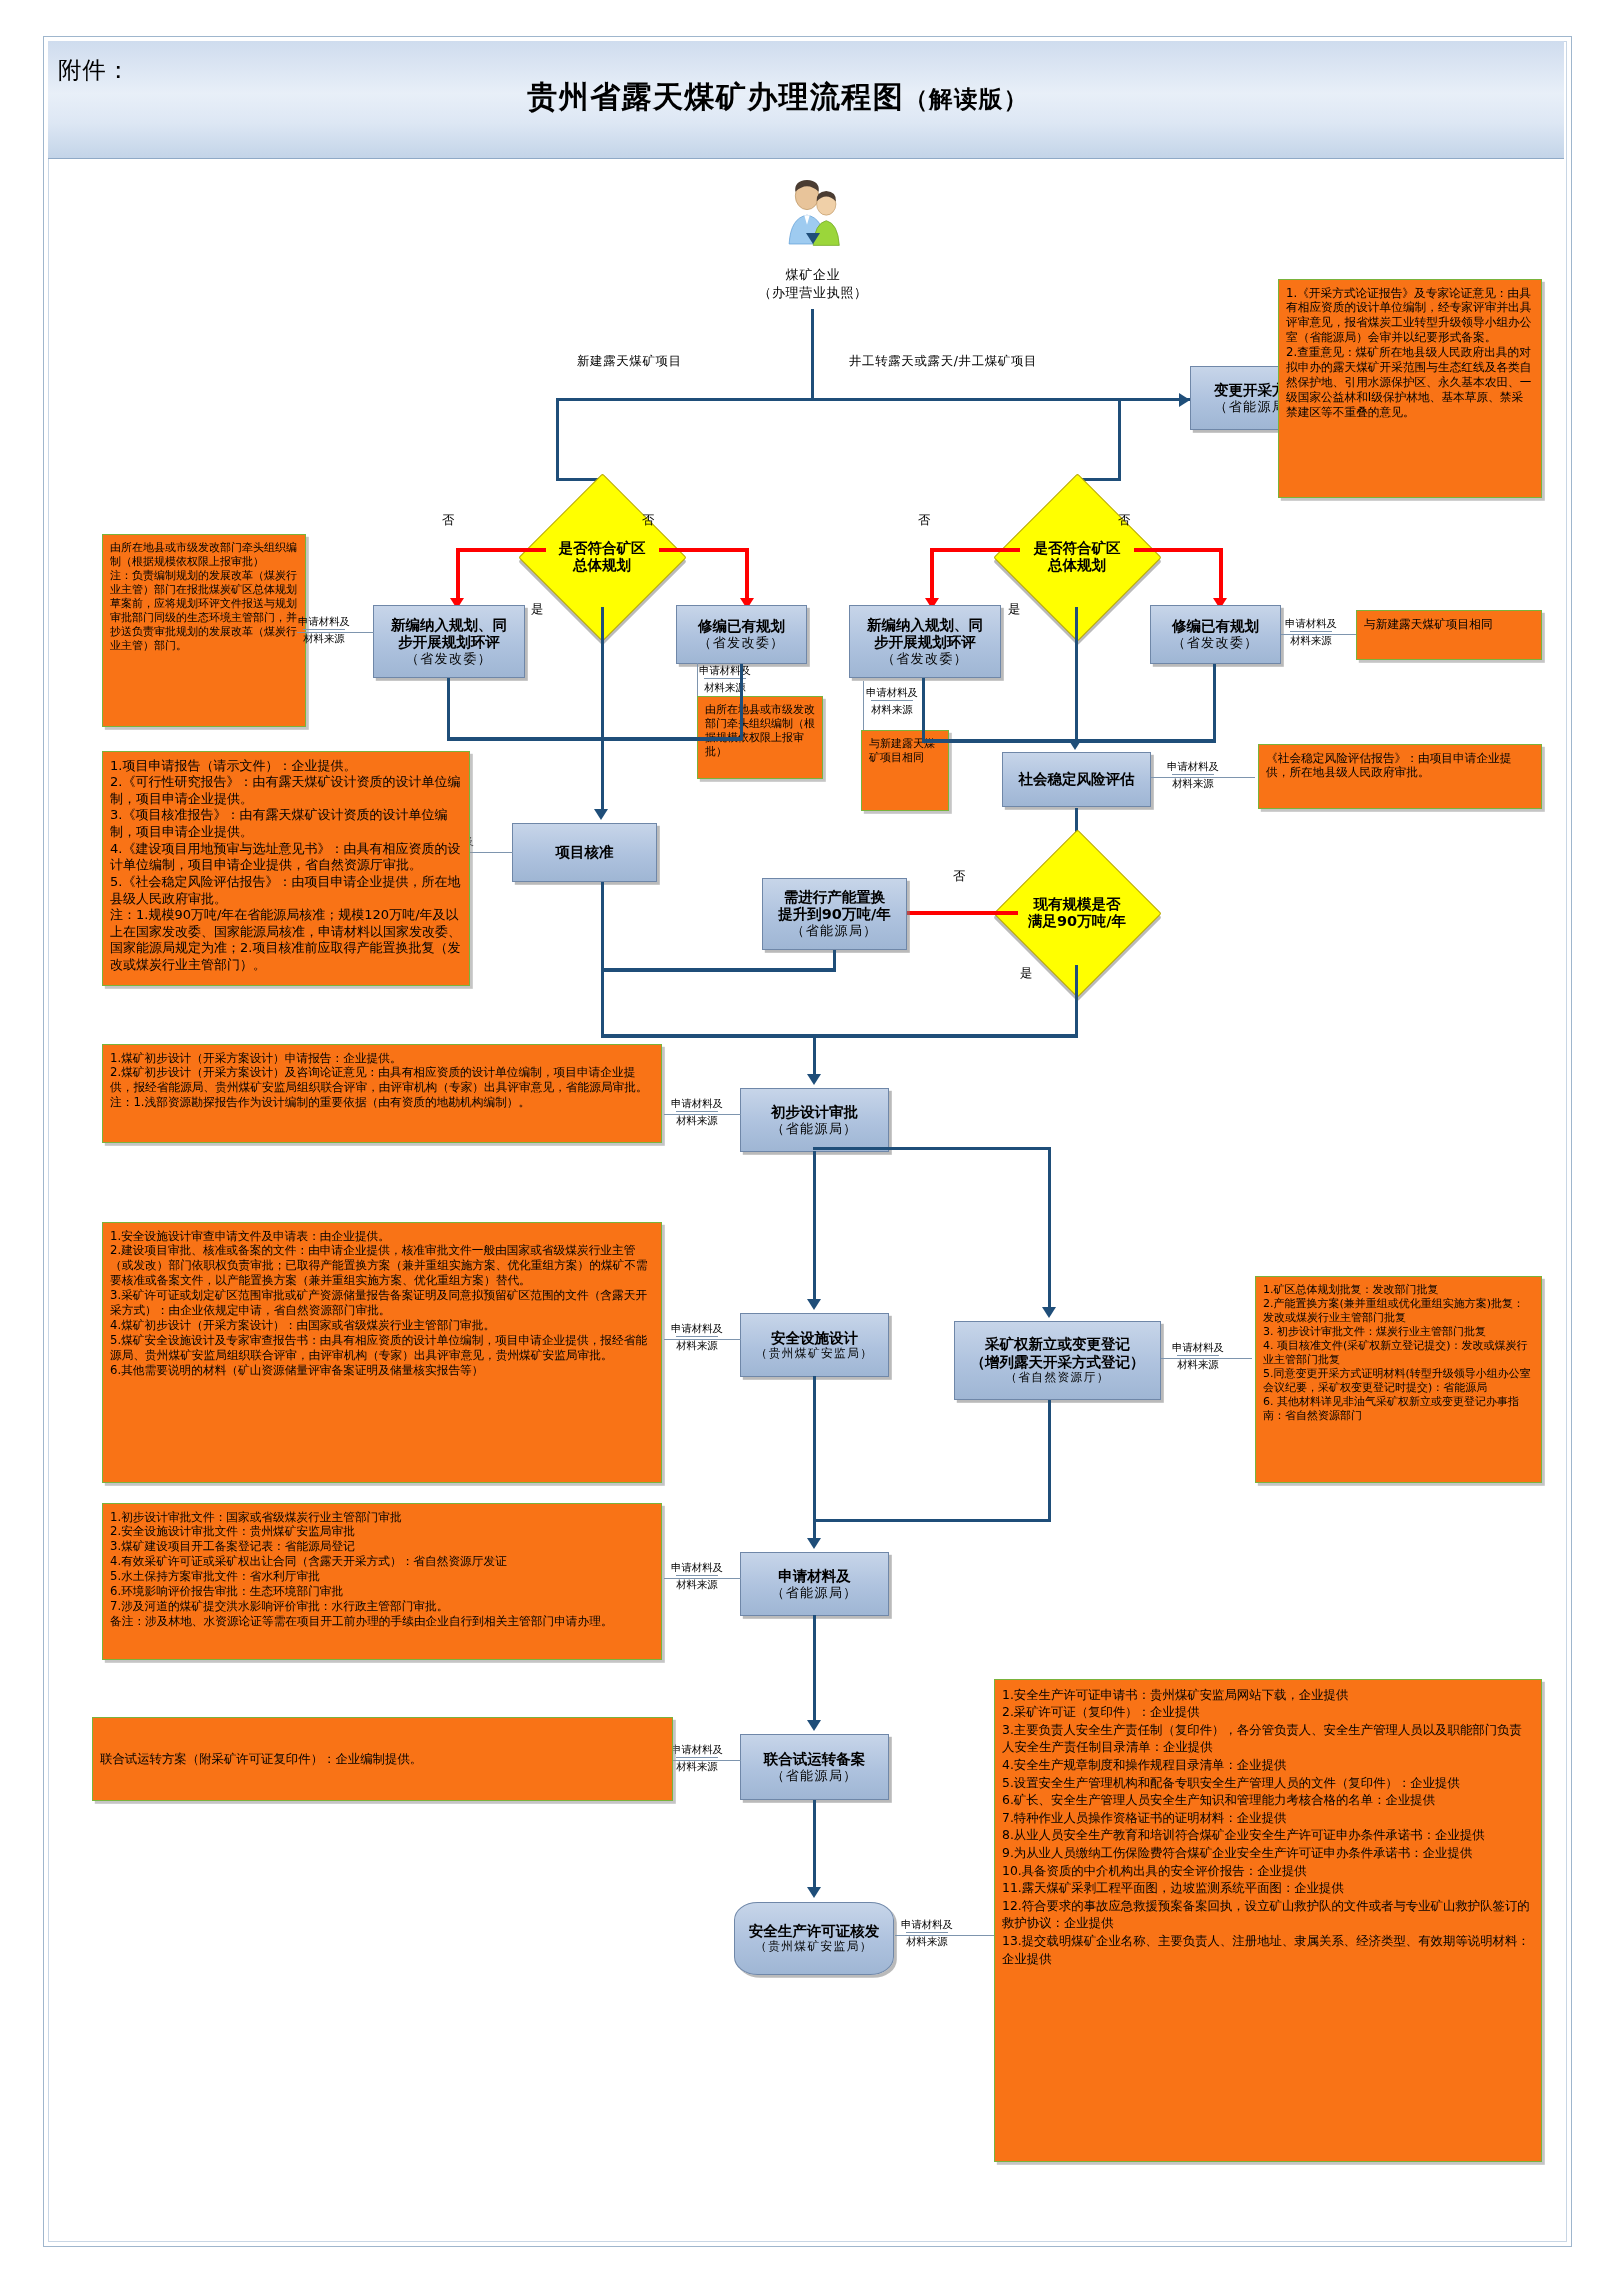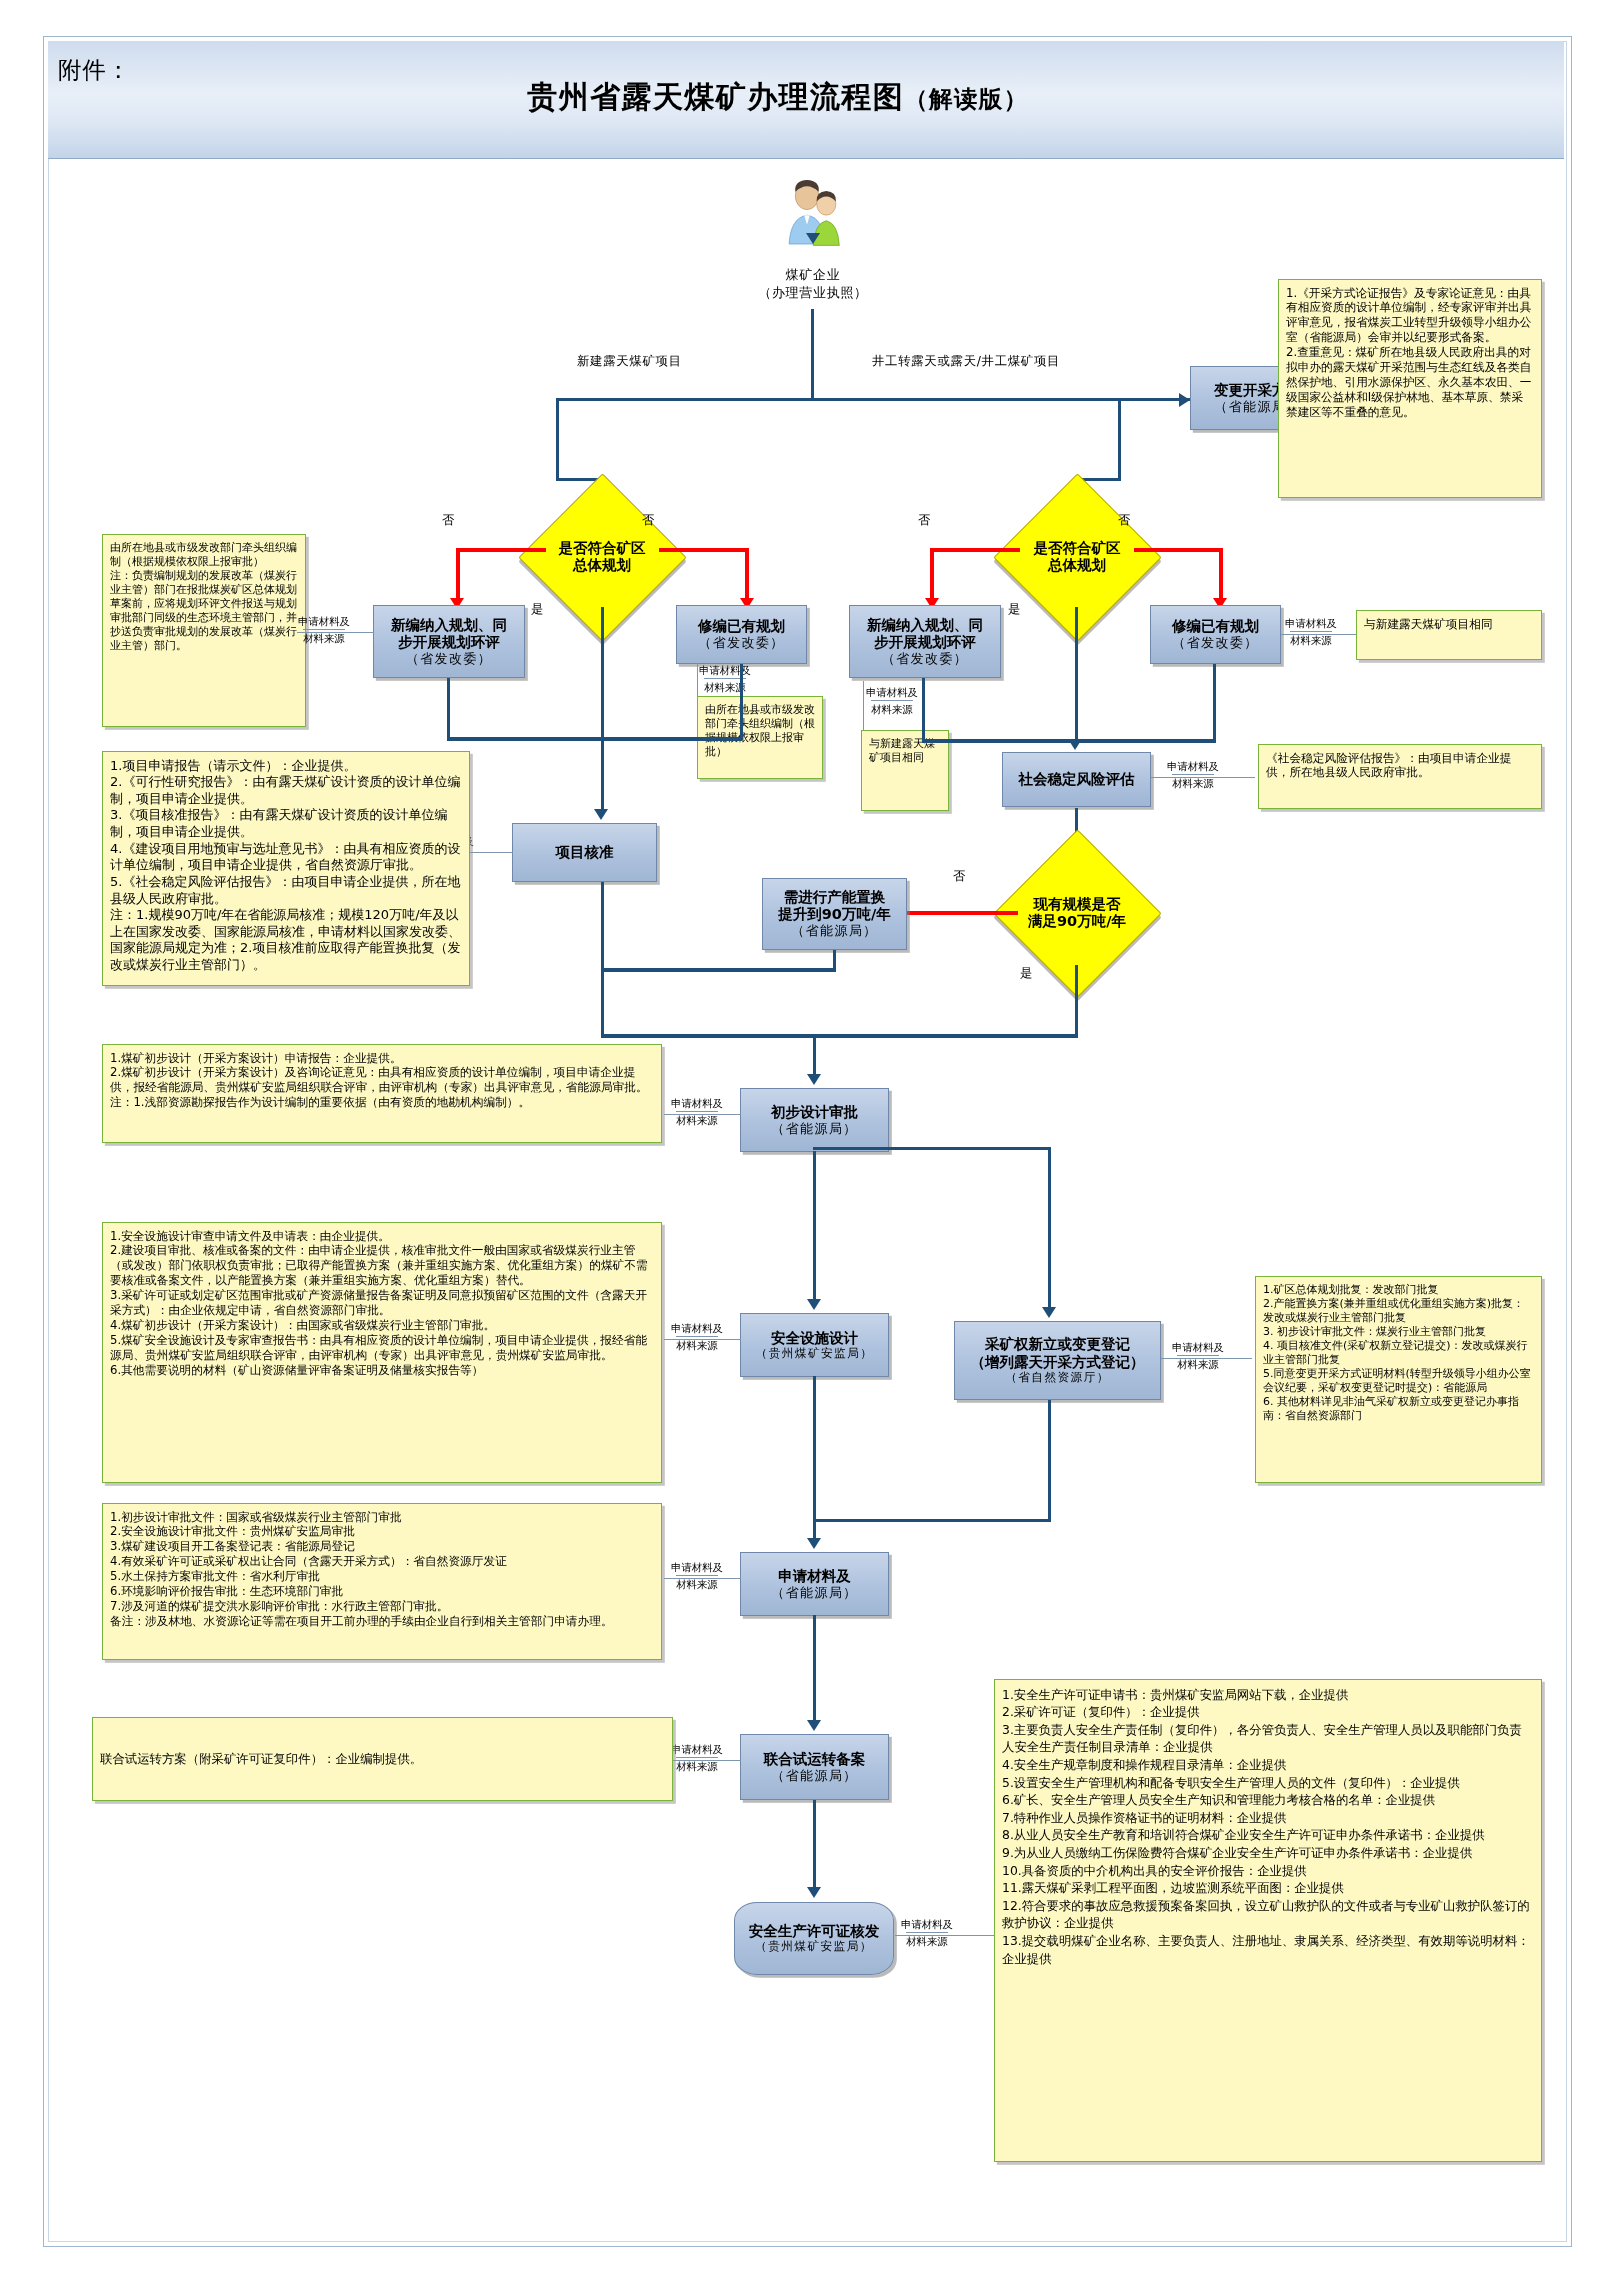--- a/index.html
+++ b/index.html
@@ -30,21 +30,21 @@
   .node .l2{font-size:13px;letter-spacing:1.4px;}
   .node.rounded{border-radius:23.5px/18px;}
 
   .diamond{position:absolute;text-decoration:underline;}
   .diamond .shape{position:absolute;inset:0;background:#ffff00;border:0.7px solid #b8a800;
      transform:rotate(45deg);box-shadow:2.8px 2.8px 0 rgba(140,140,140,.6);}
   .diamond .txt{position:absolute;inset:0;display:flex;flex-direction:column;
      align-items:center;justify-content:center;text-align:center;font-size:14.5px;font-weight:bold;line-height:1.2;}
 
   .green{position:absolute;box-sizing:border-box;
-         background:#fef9c3;border:0.7px solid #7ab33c;
+         background:#f97316;border:0.7px solid #7ab33c;
          box-shadow:2.8px 2.8px 0 rgba(150,150,150,.55);
          padding:5.5px 7px;color:#000;font-size:11.7px;line-height:1.28;text-align:left;}
 
   
   .ln{position:absolute;background:#1f4e79;}
   .ln.red{background:#ff0000;}
   .ln.thin{background:#7e95ae;}
 
   .arw{position:absolute;width:0;height:0;}
   .arw.down{border-left:7.6px solid transparent;border-right:7.6px solid transparent;border-top:11.7px solid #1f4e79;}
@@ -89,21 +89,21 @@
   <div class="actor-cap" style="left:730px;top:266px;width:166px;">
     <div>煤矿企业</div>
     <div>（办理营业执照）</div>
   </div>
 
   <div class="ln" style="left:811px;top:309px;width:2.8px;height:90px;"></div>
 
   <div class="ln" style="left:556px;top:398px;width:676px;height:2.8px;"></div>
 
   <div class="edgelabel" style="left:577px;top:353px;">新建露天煤矿项目</div>
-  <div class="edgelabel" style="left:849px;top:353px;margin-left:23px;">井工转露天或露天/井工煤矿项目</div>
+  <div class="edgelabel" style="left:849px;top:353px;">井工转露天或露天/井工煤矿项目</div>
 
   <div class="ln" style="left:556px;top:398px;width:2.8px;height:83px;"></div>
   <div class="ln" style="left:556px;top:478px;width:48px;height:2.8px;"></div>
   <div class="ln" style="left:601px;top:478px;width:2.8px;height:21px;"></div>
   <div class="arw down" style="left:595px;top:494px;"></div>
 
   <div class="ln" style="left:1118px;top:398px;width:2.8px;height:2.8px;"></div>
   <div class="ln" style="left:1118px;top:398px;width:66px;height:2.8px;"></div>
   <div class="arw right" style="left:1179px;top:393px;"></div>
 

